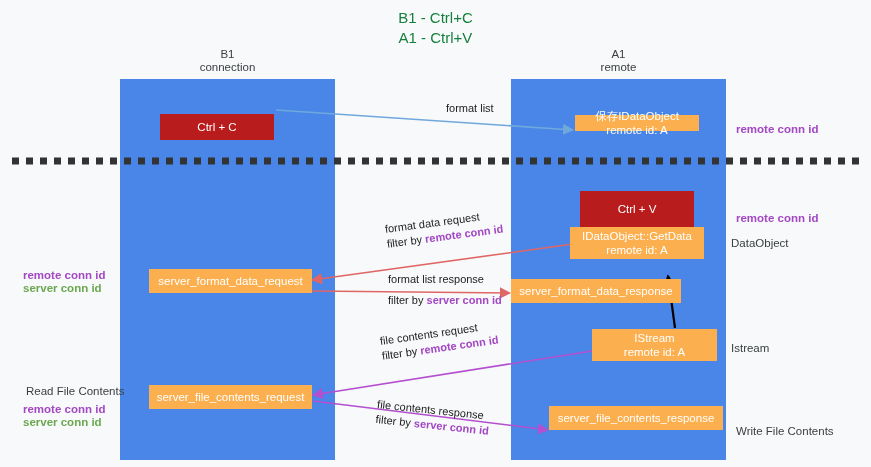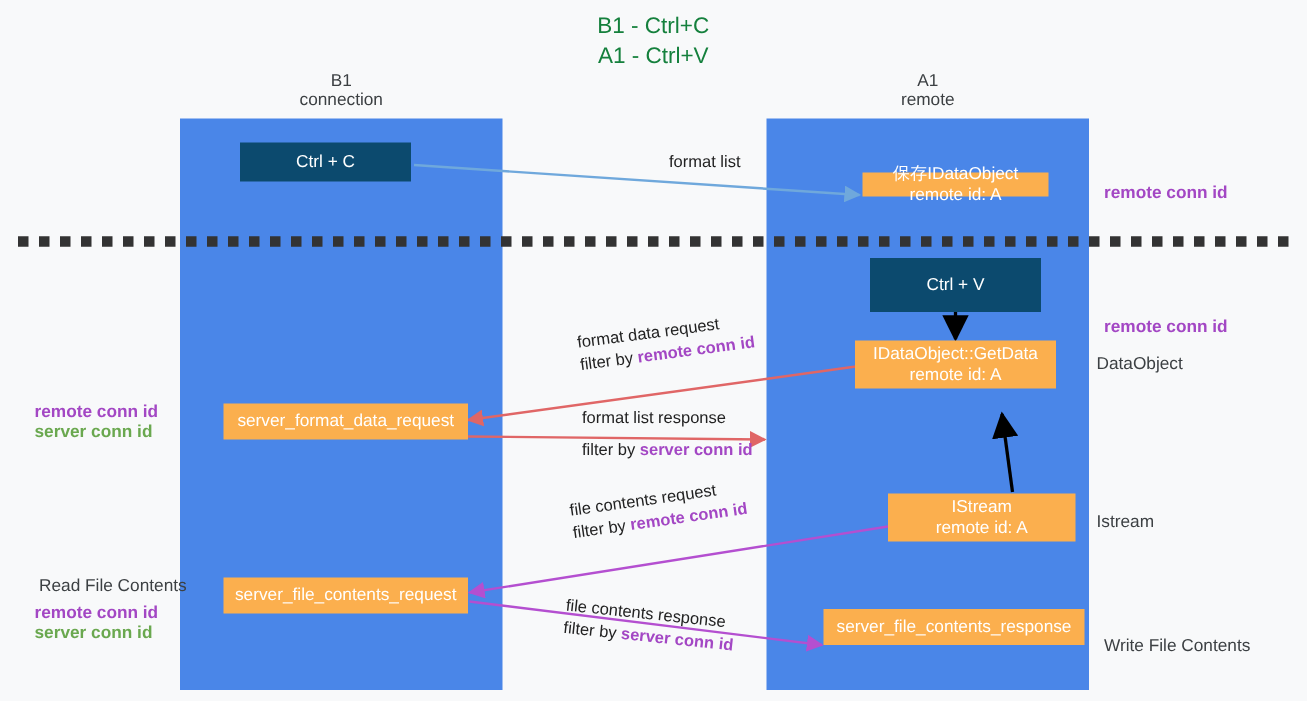--- a/index.html
+++ b/index.html
@@ -49,21 +49,21 @@
     box-sizing: border-box;
     display: flex;
     flex-direction: column;
     align-items: center;
     justify-content: center;
     text-align: center;
     color: #ffffff;
     font-size: 11.5px;
     line-height: 14px;
   }
-  .node.green { background: #0c4a6e; }
+  .node.green { background: #b91c1c; margin-top: 19px; }
   .node.orange { background: #fbaf4e; }
   .node .l2 { font-size: 11.5px; }
 
   
   .side-label {
     font-size: 11.5px;
     color: #3c4043;
     line-height: 14px;
     white-space: nowrap;
   }
@@ -158,20 +158,23 @@
 
   <div class="abs node orange" style="left:570px; top:227px; width:134px; height:32px;">
     <div>IDataObject::GetData</div>
     <div class="l2">remote id: A</div>
   </div>
 
   <div class="abs node orange" style="left:149px; top:269px; width:163px; height:24px;">
     <div>server_format_data_request</div>
   </div>
 
+  <div class="abs node orange" style="left:511px; top:279px; width:170px; height:24px;">
+    <div>server_format_data_response</div>
+  </div>
 
   <div class="abs node orange" style="left:592px; top:329px; width:125px; height:32px;">
     <div>IStream</div>
     <div class="l2">remote id: A</div>
   </div>
 
   <div class="abs node orange" style="left:149px; top:385px; width:163px; height:24px;">
     <div>server_file_contents_request</div>
   </div>
 

